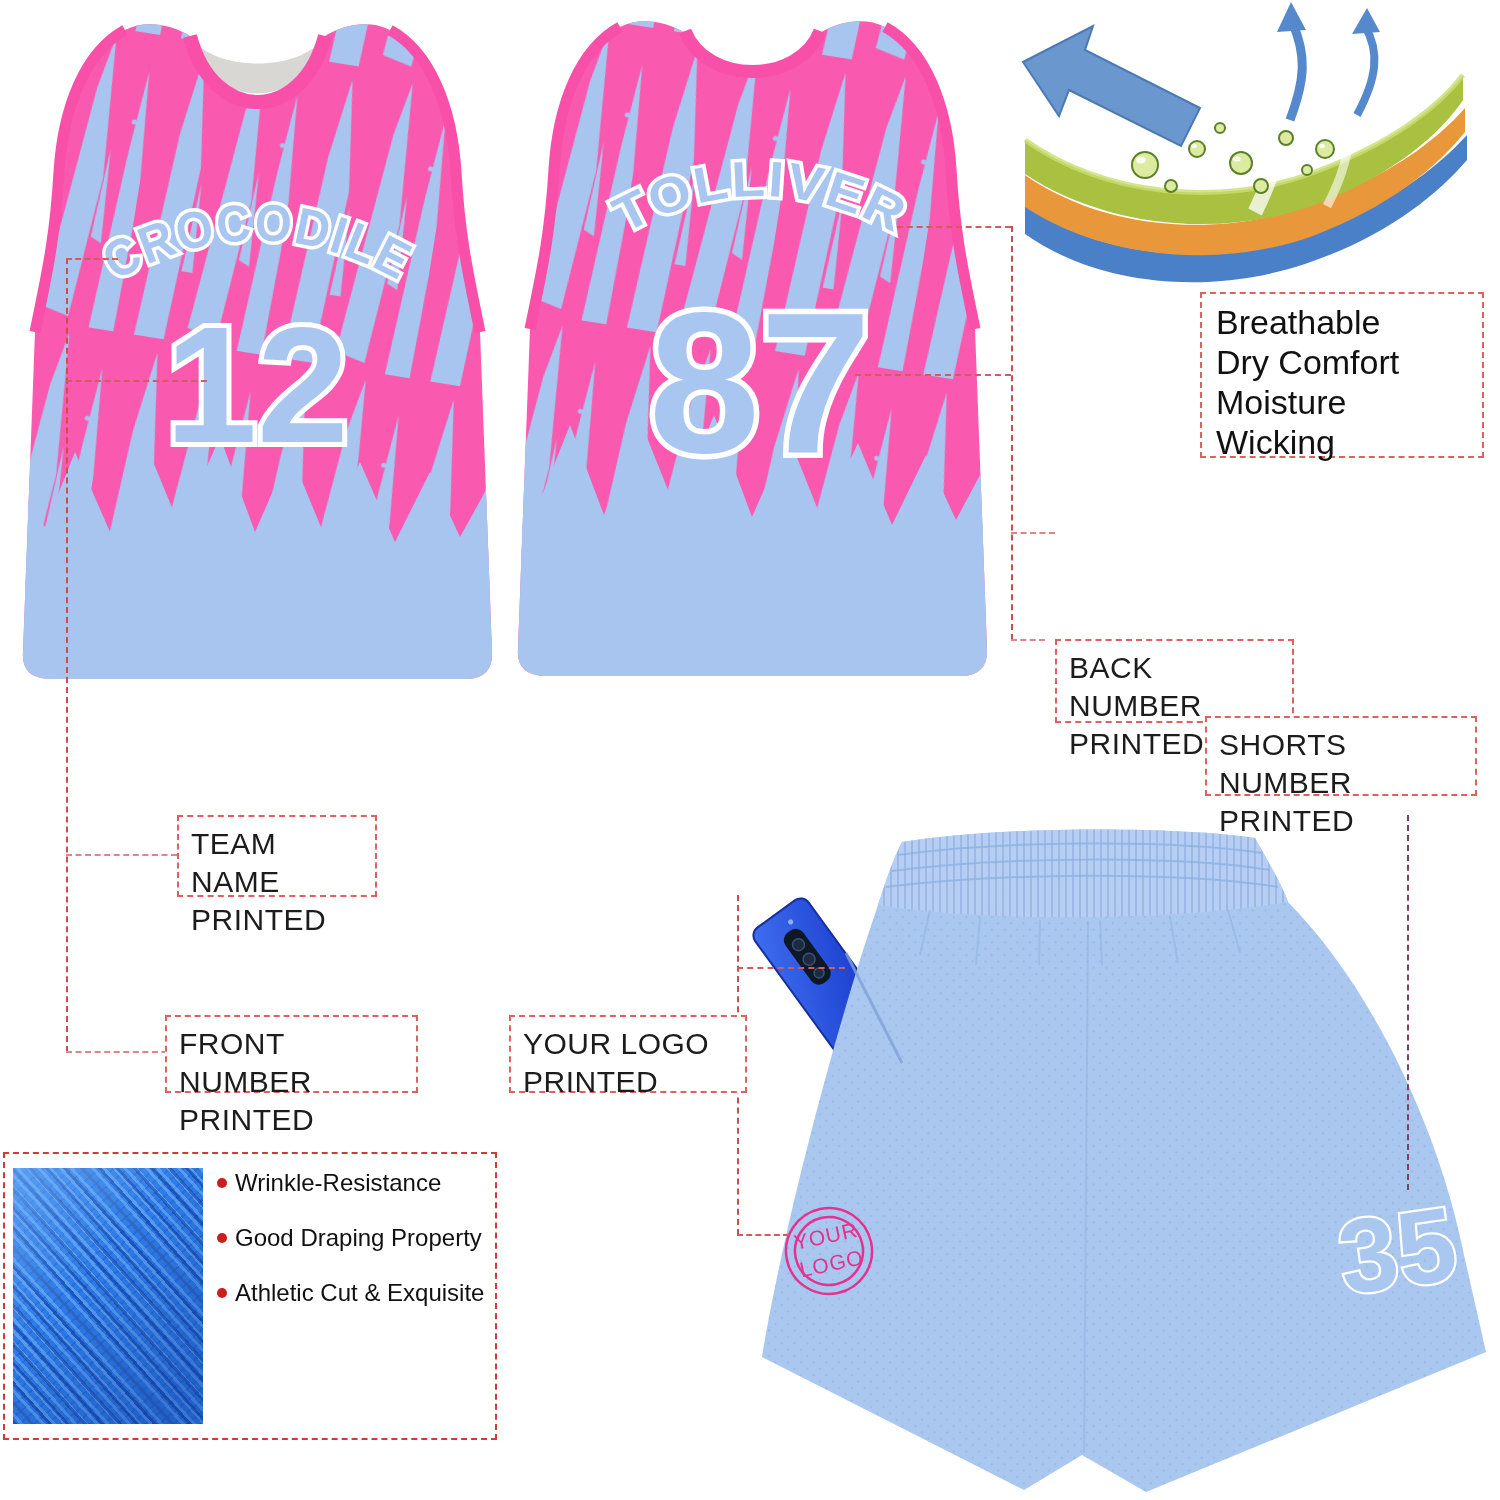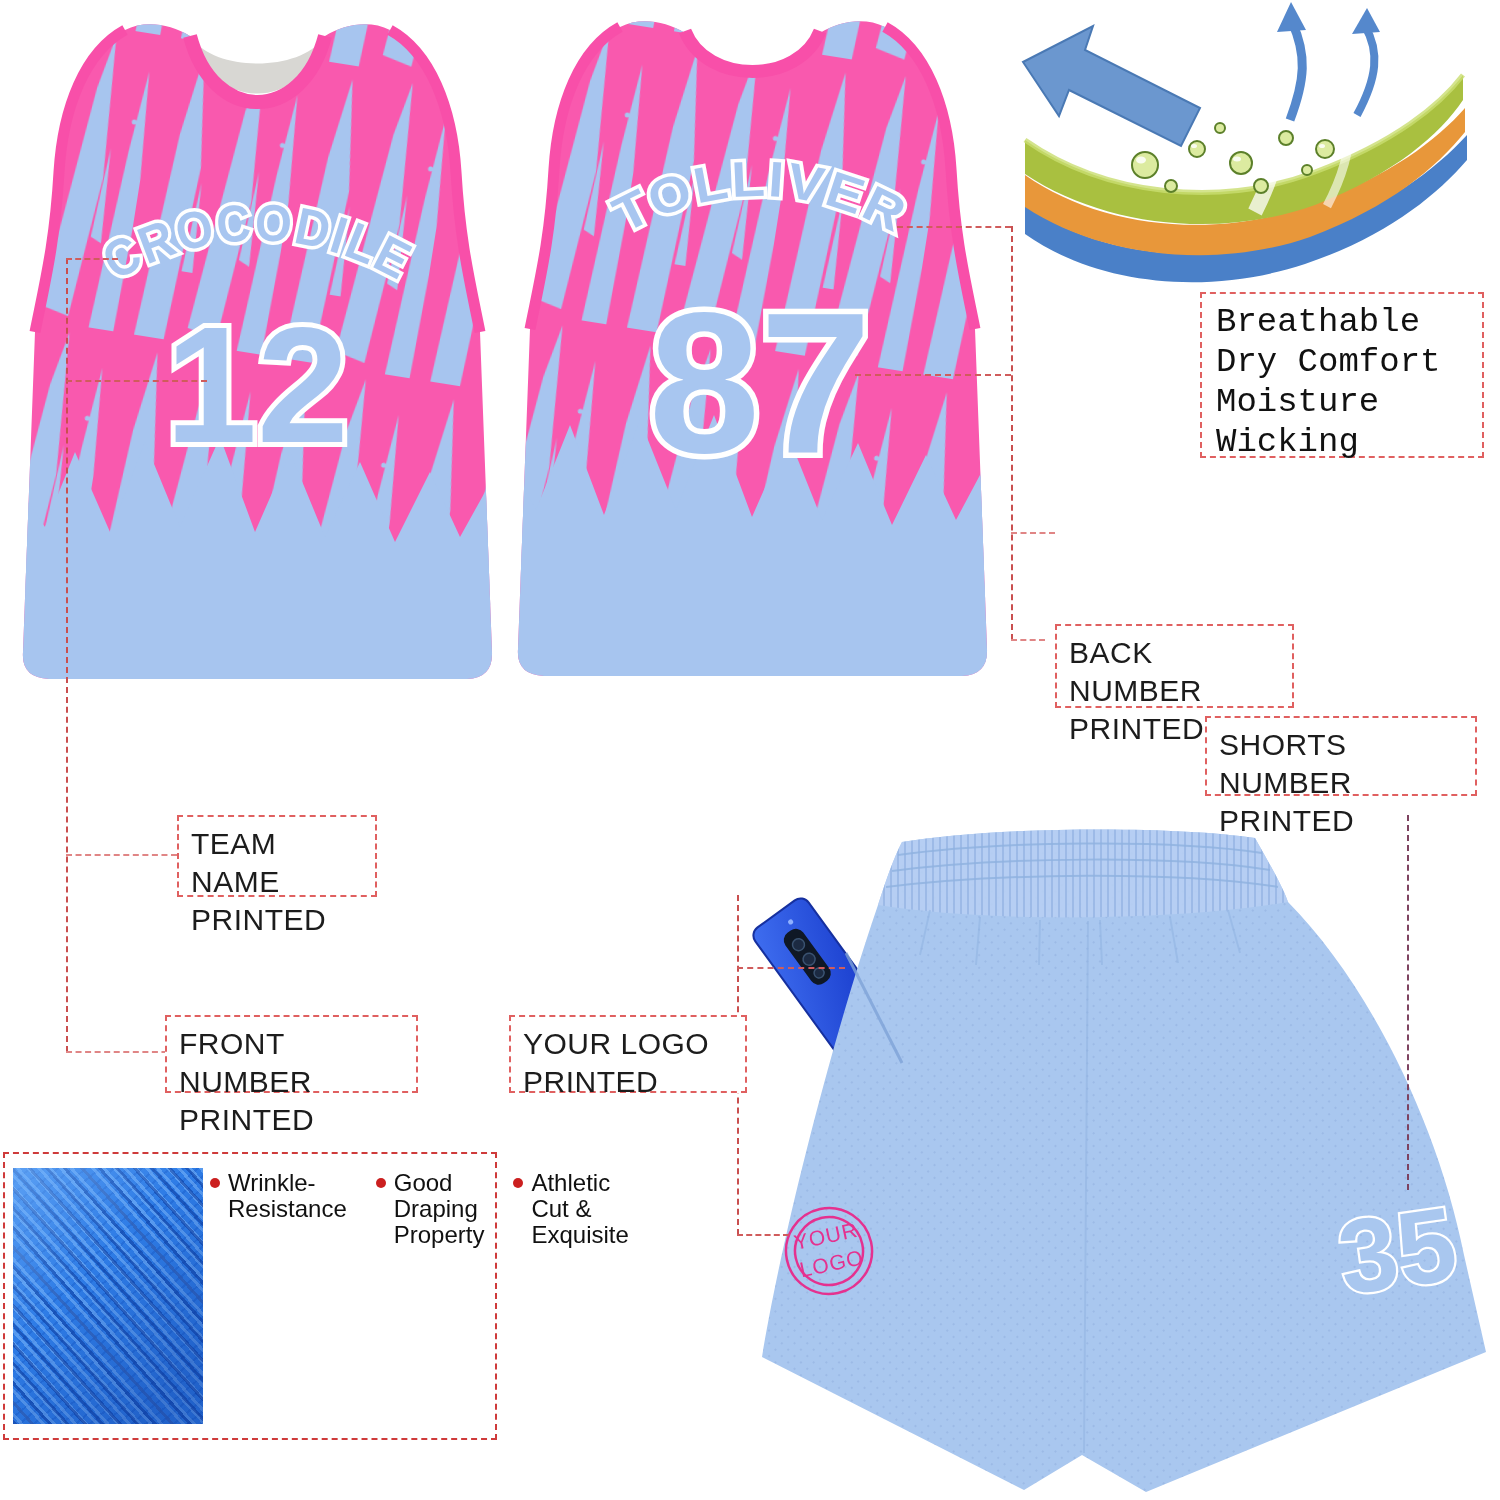--- a/index.html
+++ b/index.html
@@ -4,38 +4,38 @@
 <style>
   html,body{margin:0;padding:0;background:#ffffff;}
   #stage{position:relative;width:1500px;height:1500px;background:#ffffff;overflow:hidden;
          font-family:"Liberation Sans", sans-serif;color:#1e1e1e;}
   .abs{position:absolute;}
   
   .callout{position:absolute;border:2px dashed #e06060;background:#ffffff;
            font-size:30px;line-height:38px;letter-spacing:.5px;color:#1c1c1c;
            padding:8px 12px;white-space:pre-line;}
   .benefits{position:absolute;border:2px dashed #e06060;background:#fff;
-            font-size:34px;line-height:40px;color:#111;padding:8px 14px;font-family:Liberation Mono, monospace;}
+            font-size:34px;line-height:40px;color:#111;padding:8px 14px;}
   
   .hline{position:absolute;border-top:2px dashed #d05c5c;height:0;}
   .vline{position:absolute;border-left:2px dashed #c94f4f;width:0;}
   .vline.plum{border-left-color:#7d4260;}
   .hline.soft{border-top-color:#e08585;}
   
   .featbox{position:absolute;left:3px;top:1152px;width:490px;height:284px;
            border:2px dashed #cf3b3b;background:#fff;}
   .swatch{position:absolute;left:8px;top:14px;width:190px;height:256px;
           background-color:#2e7ce6;
           background-image:
             linear-gradient(135deg, rgba(130,190,255,.55) 0%, rgba(46,124,230,0) 40%, rgba(10,50,150,.35) 85%),
             repeating-linear-gradient(48deg, rgba(8,52,150,.5) 0 3px, rgba(0,0,0,0) 3px 13px),
             repeating-linear-gradient(48deg, rgba(140,195,255,.45) 5px 8px, rgba(0,0,0,0) 8px 13px),
             repeating-linear-gradient(-40deg, rgba(15,80,190,.3) 0 2px, rgba(0,0,0,0) 2px 9px);}
-  .featlist{position:absolute;left:205px;top:16px;width:286px;display:flex;
-            flex-direction:row;gap:29px;}
+  .featlist{position:absolute;left:212px;top:16px;width:286px;display:flex;
+            flex-direction:column;gap:29px;}
   .featitem{display:flex;align-items:flex-start;font-size:24px;line-height:26px;color:#111;}
   .featitem .dot{width:10px;height:10px;border-radius:50%;background:#cb1f1f;
                  margin:8px 8px 0 0;flex:0 0 auto;}
   .featitem .dot.hidden{visibility:hidden;}
   svg text{font-family:"Liberation Sans", sans-serif;}
 </style>
 </head>
 <body>
 
 <div id="stage">
@@ -199,21 +199,21 @@
   <div class="hline" style="left:737px;top:1234px;width:52px"></div>
 
   <div class="vline plum" style="left:1407px;top:815px;height:375px"></div>
 
   <div class="benefits" style="left:1200px;top:292px;width:252px;height:146px">
     <div>Breathable</div>
     <div>Dry Comfort</div>
     <div>Moisture Wicking</div>
   </div>
 
-  <div class="callout" style="left:1055px;top:624px;width:211px;height:64px">BACK NUMBER
+  <div class="callout" style="left:1055px;top:639px;width:211px;height:64px">BACK NUMBER
 PRINTED</div>
   <div class="callout" style="left:1205px;top:716px;width:244px;height:60px">SHORTS NUMBER
 PRINTED</div>
   <div class="callout" style="left:177px;top:815px;width:172px;height:62px">TEAM NAME
 PRINTED</div>
   <div class="callout" style="left:165px;top:1015px;width:225px;height:58px">FRONT NUMBER
 PRINTED</div>
   <div class="callout" style="left:509px;top:1015px;width:210px;height:58px">YOUR LOGO
 PRINTED</div>
 

